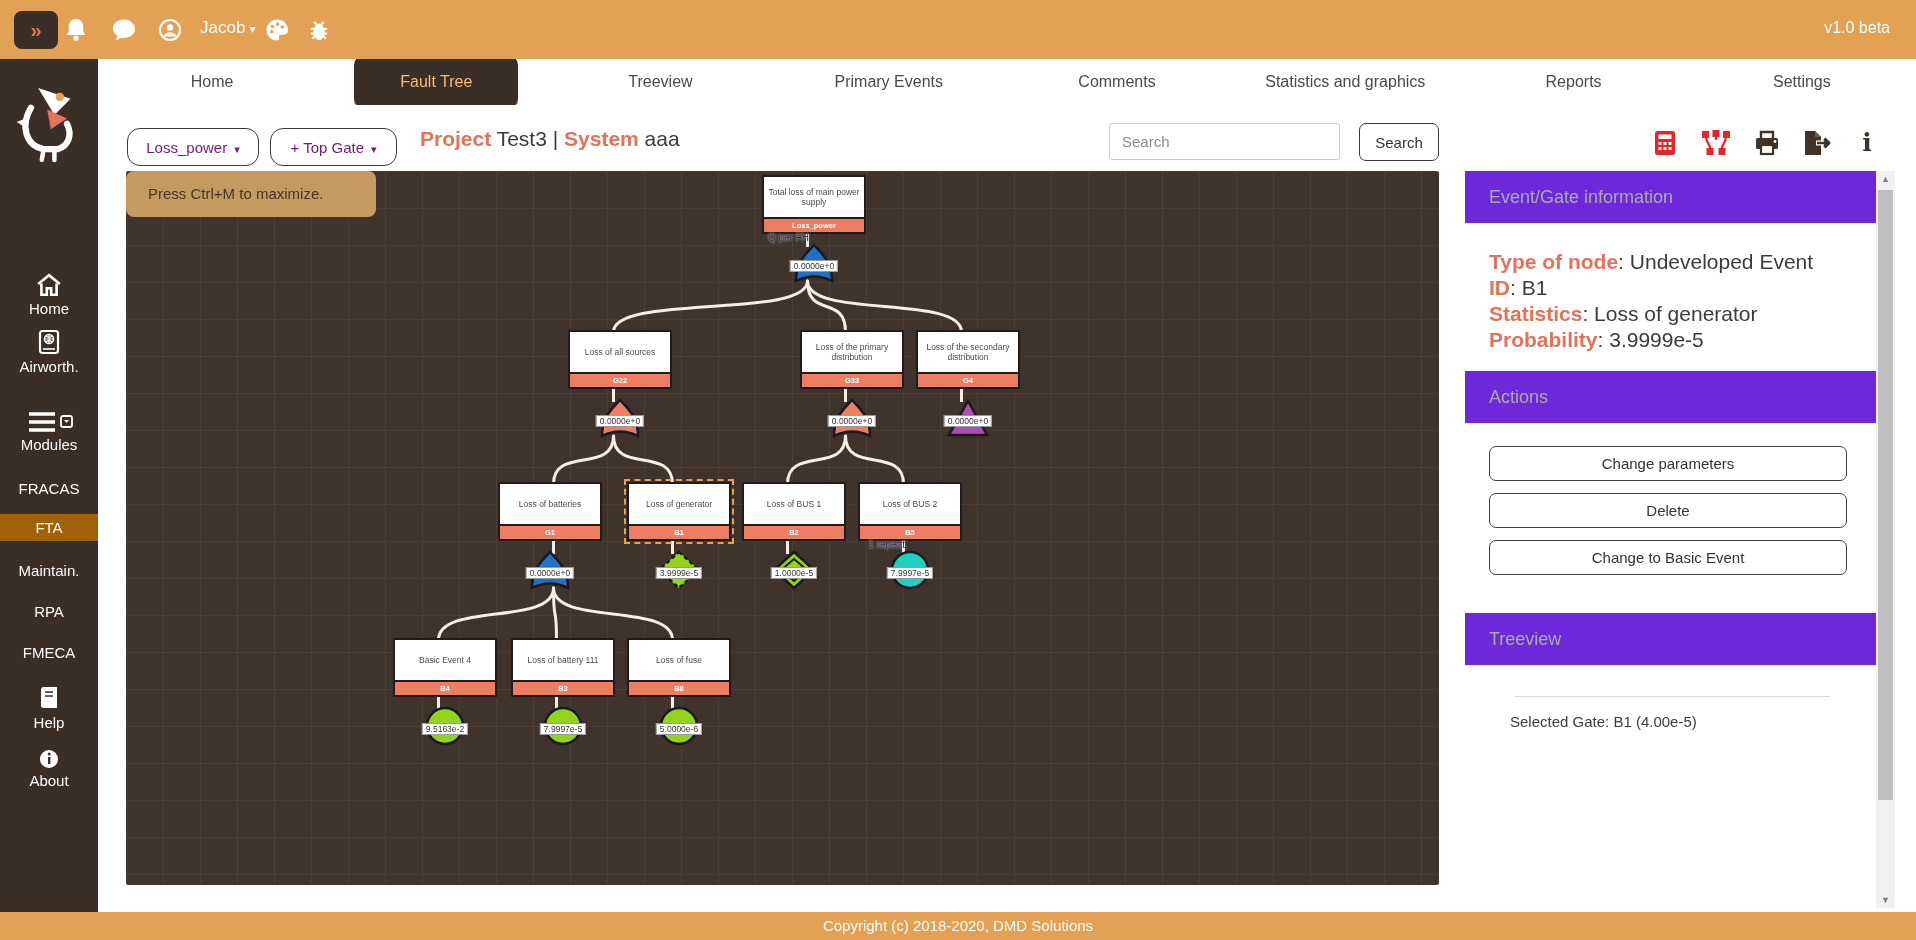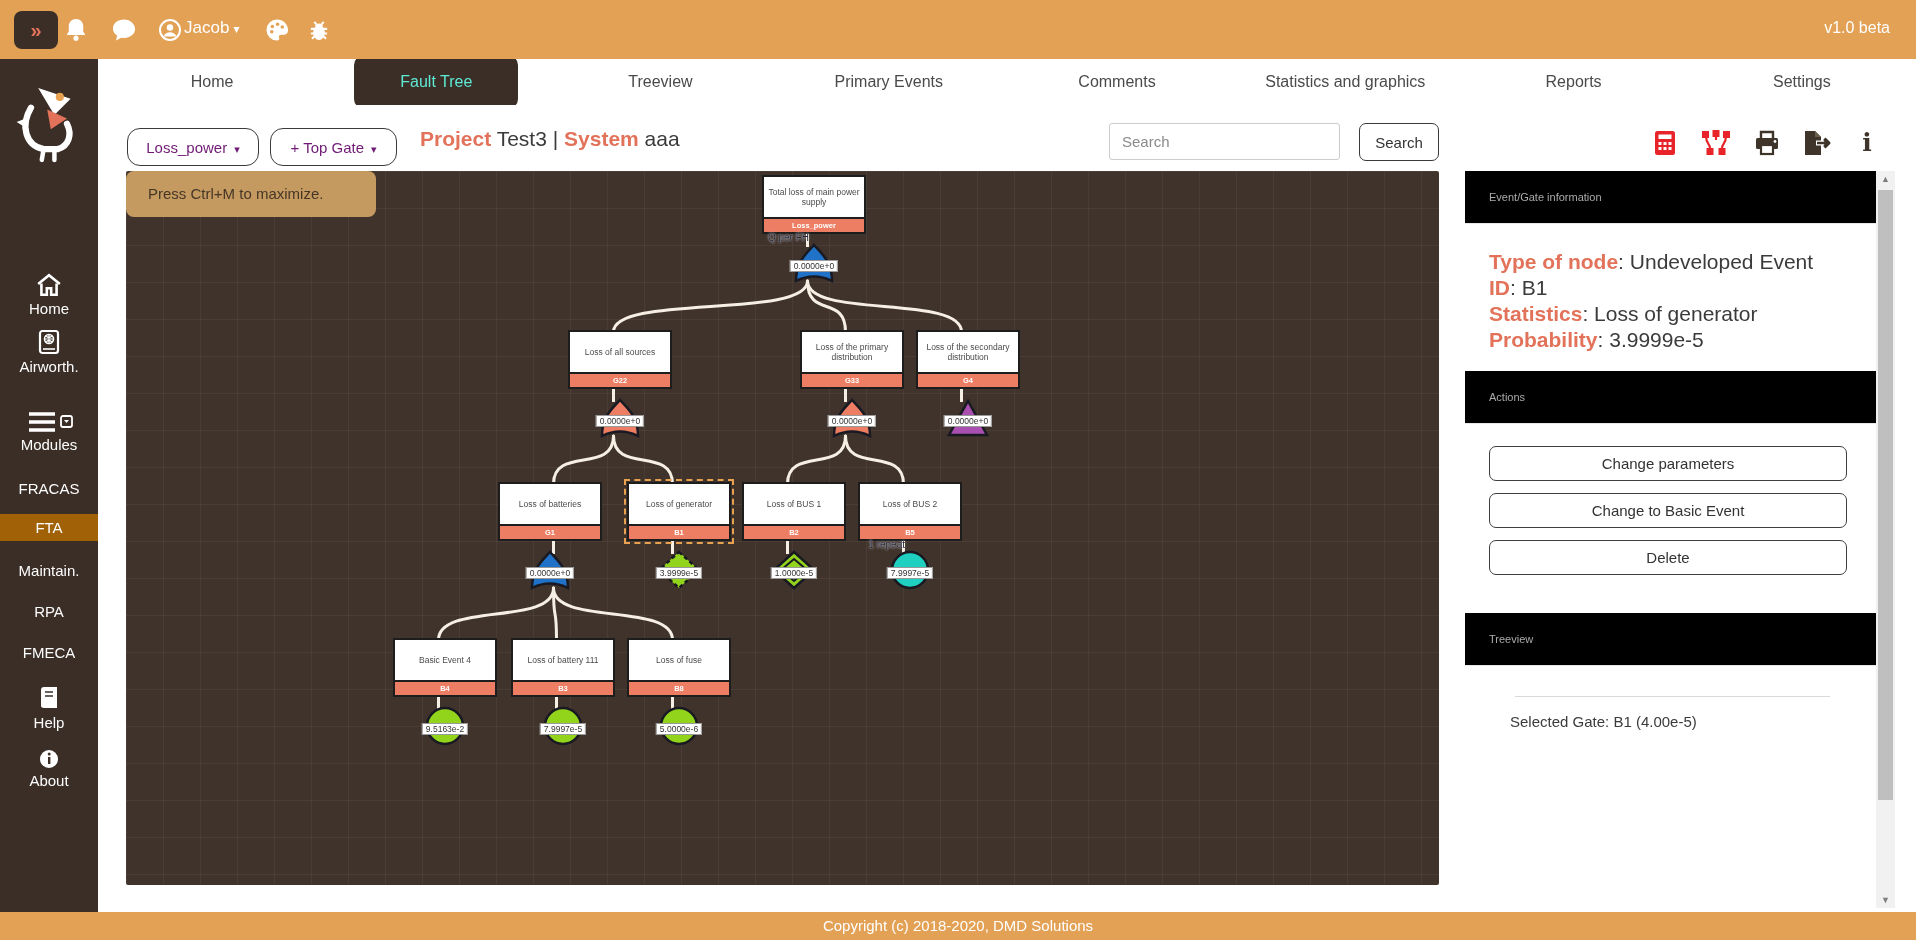--- a/index.html
+++ b/index.html
@@ -6,36 +6,36 @@
   html,body { width:1916px; height:940px; overflow:hidden; background:#fff;
               font-family:"Liberation Sans", sans-serif; }
   body { position:relative; }
 
   
   .topbar { position:absolute; left:0; top:0; width:1916px; height:59px; background:#E3A155; z-index:5; }
   .collapse-btn { position:absolute; left:14px; top:11px; width:44px; height:38px; background:#3A2E27;
                   border:none; border-radius:8px; color:#E2735A; font-size:20px; font-weight:bold; cursor:pointer; }
   .tb-icon { position:absolute; top:16px; width:28px; height:28px; }
   .tb-user { position:absolute; left:162px; top:18px; color:#fff; font-size:17px; }
-  .tb-user .uname { margin:0 4px 0 0; }
+  .tb-user .uname { margin:0 4px 0 16px; }
   .tb-caret { font-size:12px; }
   .tb-version { position:absolute; right:26px; top:19px; color:#fff; font-size:16px; }
 
   
   .sidebar { position:absolute; left:0; top:59px; width:98px; height:853px; background:#3A2E27; z-index:4; color:#fff; }
   .logo { position:absolute; left:13px; top:22px; width:72px; height:84px; }
   .side-item { position:absolute; left:0; width:98px; text-align:center; color:#fdfdfd; font-size:15px; cursor:pointer; }
   .side-item .ic { display:block; margin:0 auto 3px; }
   .side-item.active { background:#a16207; padding:5px 0; }
 
   
   .tabbar { position:absolute; left:98px; top:59px; width:1818px; height:46px; background:#fff;
             display:flex; align-items:center; z-index:3; }
   .tab { flex:1; text-align:center; font-size:16px; color:#4a4a4a; cursor:pointer; padding:11px 0; }
-  .tab.active { flex:0 0 auto; background:#3A2E27; color:#5eead4; border-radius:10px; padding:18px 46px; margin:0 28px; }
+  .tab.active { flex:0 0 auto; background:#3A2E27; color:#fdba74; border-radius:10px; padding:18px 46px; margin:0 28px; }
 
   
   .toolbar { position:absolute; left:98px; top:105px; width:1818px; height:66px; background:#fff; z-index:3; }
   .dd-btn { position:absolute; top:17px; height:38px; background:#fff; border:1.5px solid #3a3a3a;
             border-radius:13px; font-size:15px; color:#701a75; cursor:pointer; font-family:inherit;margin-top:6px; }
   .dd-caret { font-size:11px; margin-left:7px; }
   .page-title { position:absolute; left:322px; top:22px; font-size:21px; color:#3b3b3b; }
   .page-title b { color:#E2735A; font-weight:bold; }
   .search-input { position:absolute; left:1011px; top:18px; width:231px; height:37px; border:1px solid #ccc;
                   border-radius:3px; padding:0 12px; font-size:15px; color:#444; font-family:inherit; }
@@ -65,22 +65,22 @@
   .ntag { height:15px; background:#ED7D63; border:2px solid #1d1d1d; border-top:none; color:#fff;
           font-size:7.5px; font-weight:bold; display:flex; align-items:center; justify-content:center; }
   .ngate { position:absolute; top:68px; left:50%; transform:translateX(-50%); width:44px; height:40px; }
   .nbadge { position:absolute; top:85px; left:50%; transform:translateX(-50%); background:#fff;
             border:1px solid #999; color:#333; font-size:8.5px; padding:0 3px; white-space:nowrap; z-index:3; }
   .nnote { position:absolute; top:57px; right:calc(50% + 5px); color:#23233a; font-size:10px; white-space:nowrap;
            text-shadow:0 0 3px rgba(255,255,255,0.65), 0 0 1px rgba(255,255,255,0.8); }
 
   
   .panel { position:absolute; left:1465px; top:171px; width:430px; height:737px; background:#fff; z-index:2; }
-  .p-header { height:53px; line-height:53px; background:#000000; border-bottom:1px solid #E8E8E8;
-              color:#ABABAB; font-size:11px; padding-left:24px; margin-right:19px; }
+  .p-header { height:53px; line-height:53px; background:#6d28d9; border-bottom:1px solid #E8E8E8;
+              color:#ABABAB; font-size:18px; padding-left:24px; margin-right:19px; }
   .p-info { padding:25px 24px 18px; font-size:21px; color:#3b3b3b; line-height:26px; margin-right:19px; }
   .p-info b { color:#E2735A; }
   .p-actions { padding:22px 48px 26px 24px; }
   .p-btn { display:block; width:100%; height:35px; margin-bottom:12px; background:#fff; border:1px solid #3f3f3f;
            border-radius:7px; font-size:15px; color:#333; cursor:pointer; font-family:inherit; }
   .p-tree { margin-right:19px; }
   .p-tree hr { border:none; border-top:1px solid #d9d9d9; margin:30px 46px 16px 50px; }
   .p-selected { font-size:15px; color:#3b3b3b; padding-left:45px; }
 
   
@@ -394,22 +394,22 @@
   <div class="p-header">Event/Gate information</div>
   <div class="p-info">
     <div><b>Type of node</b><span>: </span><span>Undeveloped Event</span></div>
     <div><b>ID</b><span>: </span><span>B1</span></div>
     <div><b>Statistics</b><span>: </span><span>Loss of generator</span></div>
     <div><b>Probability</b><span>: </span><span>3.9999e-5</span></div>
   </div>
   <div class="p-header">Actions</div>
   <div class="p-actions">
     <button class="p-btn">Change parameters</button>
+    <button class="p-btn">Delete</button>
     <button class="p-btn">Change to Basic Event</button>
-    <button class="p-btn">Delete</button>
   </div>
   <div class="p-header">Treeview</div>
   <div class="p-tree">
     <hr>
     <div class="p-selected">Selected Gate: B1 (4.00e-5)</div>
   </div>
   <div class="pscroll">
     <div class="arr up">▲</div>
     <div class="thumb"></div>
     <div class="arr down">▼</div>

